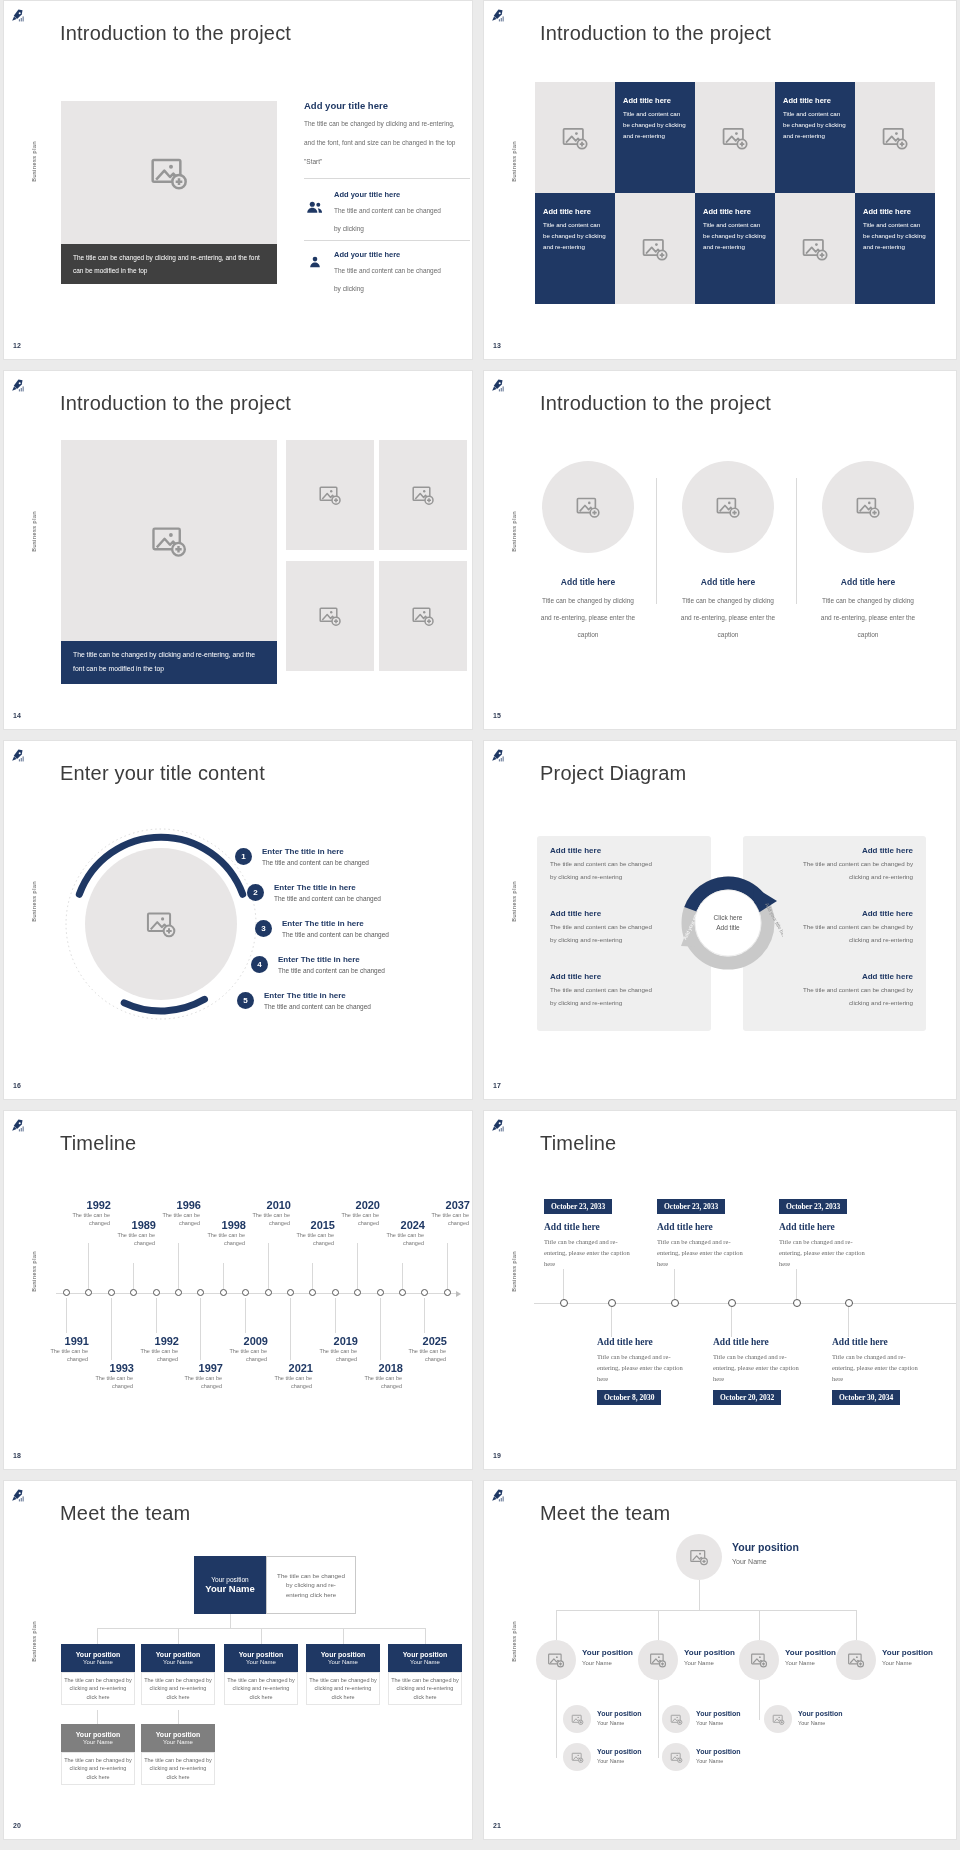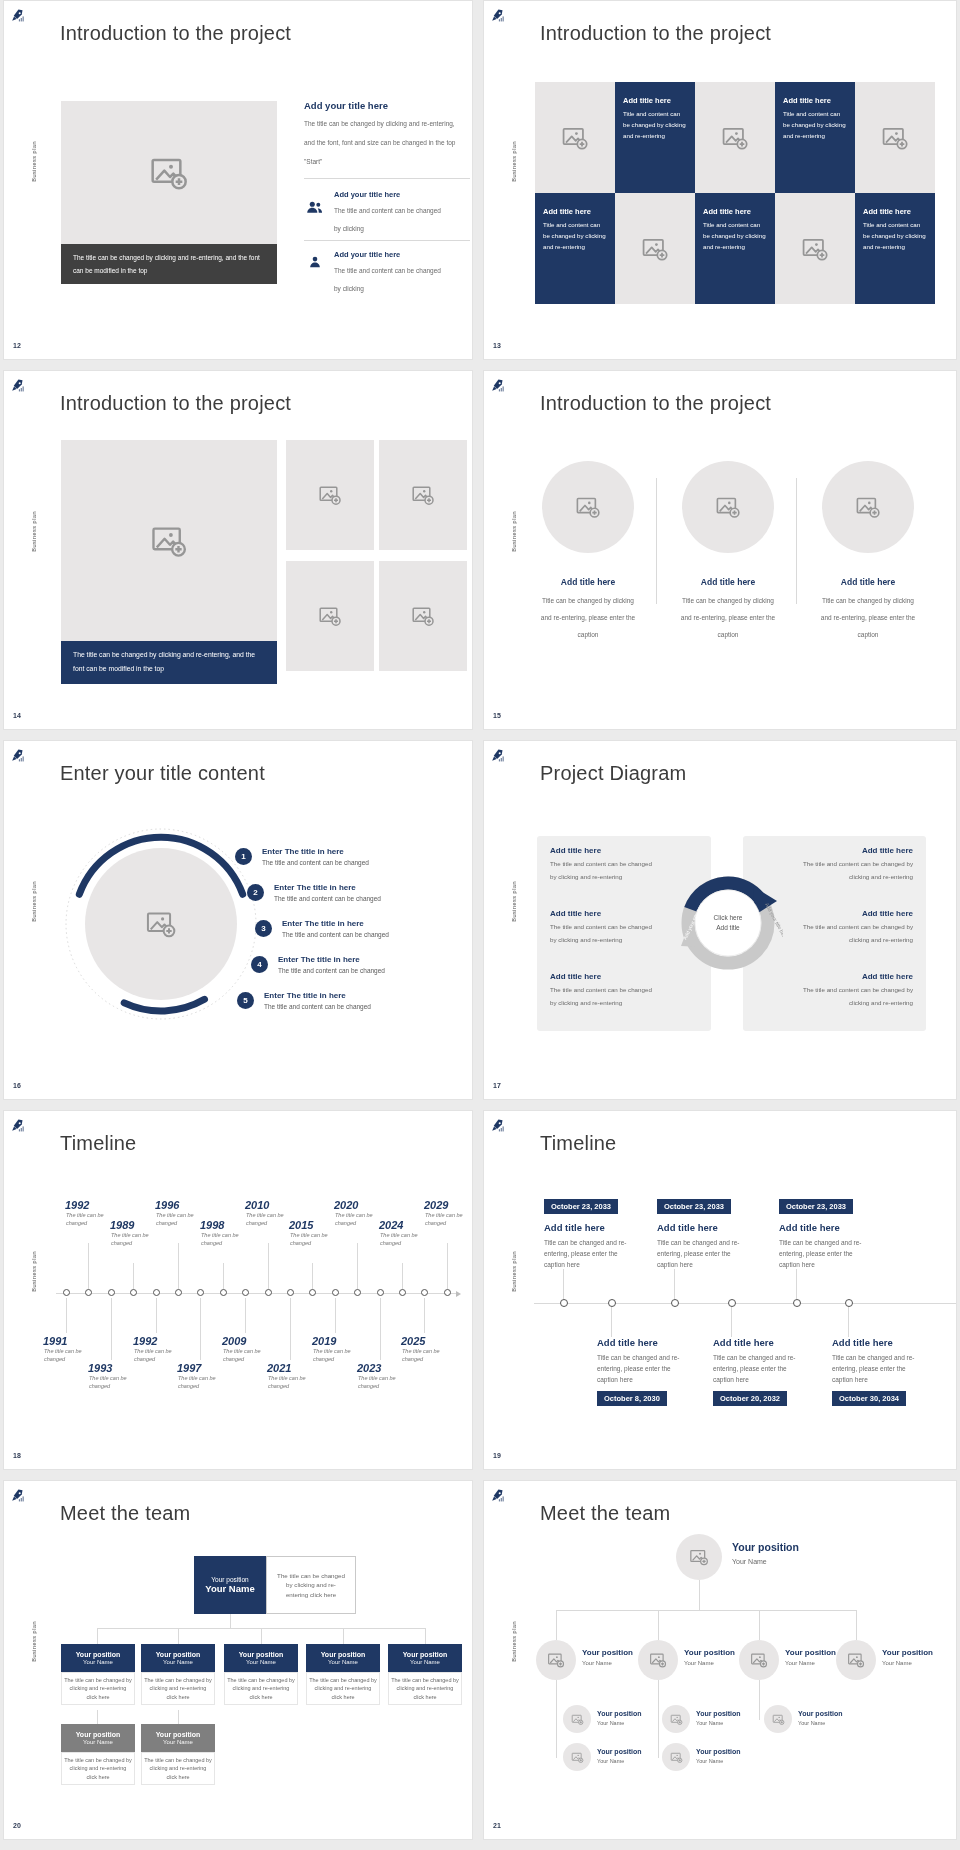--- a/index.html
+++ b/index.html
@@ -30,26 +30,26 @@
   .c15b{margin:5px auto 0;width:104px;font-size:6.5px;line-height:17px;color:#6a6a6a;}
   
   .n16{position:absolute;width:17px;height:17px;border-radius:50%;background:#1f3864;color:#fff;font-size:8px;font-weight:bold;text-align:center;line-height:17px;}
   .t16{position:absolute;font-size:8px;font-weight:bold;color:#1f3864;}
   .d16{position:absolute;font-size:6.5px;color:#595959;white-space:nowrap;width:215px;}
   
   .i17t{font-size:8px;font-weight:bold;color:#1f3864;}
   .i17b{font-size:6.2px;line-height:12.5px;color:#6a6a6a;margin-top:3px;}
   .p17{position:absolute;background:#efefef;border-radius:3px;}
   
-  .yr{position:absolute;width:46px;text-align:left;font-style:italic;}
+  .yr{position:absolute;width:46px;text-align:right;}
   .yr-y{font-size:11px;font-weight:bold;color:#1f3864;}
   .yr-c{width:44px;margin:1px auto 0;font-size:5.5px;line-height:1.45;color:#777;}
   .arrowR{position:absolute;width:0;height:0;border-top:3px solid transparent;border-bottom:3px solid transparent;border-left:5px solid #bdbdbd;}
   
-  .c19{position:absolute;width:106px;}
+  .c19{position:absolute;width:106px;font-family:Liberation Serif, serif;}
   .badge19{display:inline-block;background:#1f3864;color:#fff;font-size:7.5px;font-weight:bold;padding:3px 7px;}
   .c19t{margin-top:8px;font-size:9.5px;font-weight:bold;color:#1f3864;}
   .c19b{margin-top:4px;width:96px;font-size:6.5px;line-height:1.7;color:#6a6a6a;}
   
   .tb20{position:absolute;width:74px;height:28px;display:flex;flex-direction:column;align-items:center;justify-content:center;}
   .tb20 .p{font-size:7px;font-weight:bold;line-height:1.3;}
   .tb20 .n{font-size:6px;opacity:.92;line-height:1.3;}
   .cp20{position:absolute;width:74px;background:#fff;border:1px solid #e6e6e6;box-sizing:border-box;padding:3px 2px;font-size:5.5px;line-height:1.5;color:#6a6a6a;text-align:center;}
   
   .u21t{position:absolute;font-weight:bold;color:#1f3864;}
@@ -510,21 +510,21 @@
       </div>
     <div class="yr" style="left:330px;top:88px">
         <div class="yr-y">2020</div>
         <div class="yr-c">The title can be changed</div>
       </div>
     <div class="yr" style="left:375px;top:108px">
         <div class="yr-y">2024</div>
         <div class="yr-c">The title can be changed</div>
       </div>
     <div class="yr" style="left:420px;top:88px">
-        <div class="yr-y">2029</div>
+        <div class="yr-y">2037</div>
         <div class="yr-c">The title can be changed</div>
       </div>
 
     <div class="yr" style="left:39px;top:224px">
         <div class="yr-y">1991</div>
         <div class="yr-c">The title can be changed</div>
       </div>
     <div class="yr" style="left:84px;top:251px">
         <div class="yr-y">1993</div>
         <div class="yr-c">The title can be changed</div>
@@ -543,21 +543,21 @@
       </div>
     <div class="yr" style="left:263px;top:251px">
         <div class="yr-y">2021</div>
         <div class="yr-c">The title can be changed</div>
       </div>
     <div class="yr" style="left:308px;top:224px">
         <div class="yr-y">2019</div>
         <div class="yr-c">The title can be changed</div>
       </div>
     <div class="yr" style="left:353px;top:251px">
-        <div class="yr-y">2023</div>
+        <div class="yr-y">2018</div>
         <div class="yr-c">The title can be changed</div>
       </div>
     <div class="yr" style="left:397px;top:224px">
         <div class="yr-y">2025</div>
         <div class="yr-c">The title can be changed</div>
       </div>
     <div class="snum">18</div>
   </section>
 
   <section class="sl right" style="left:483px;top:1110px">

